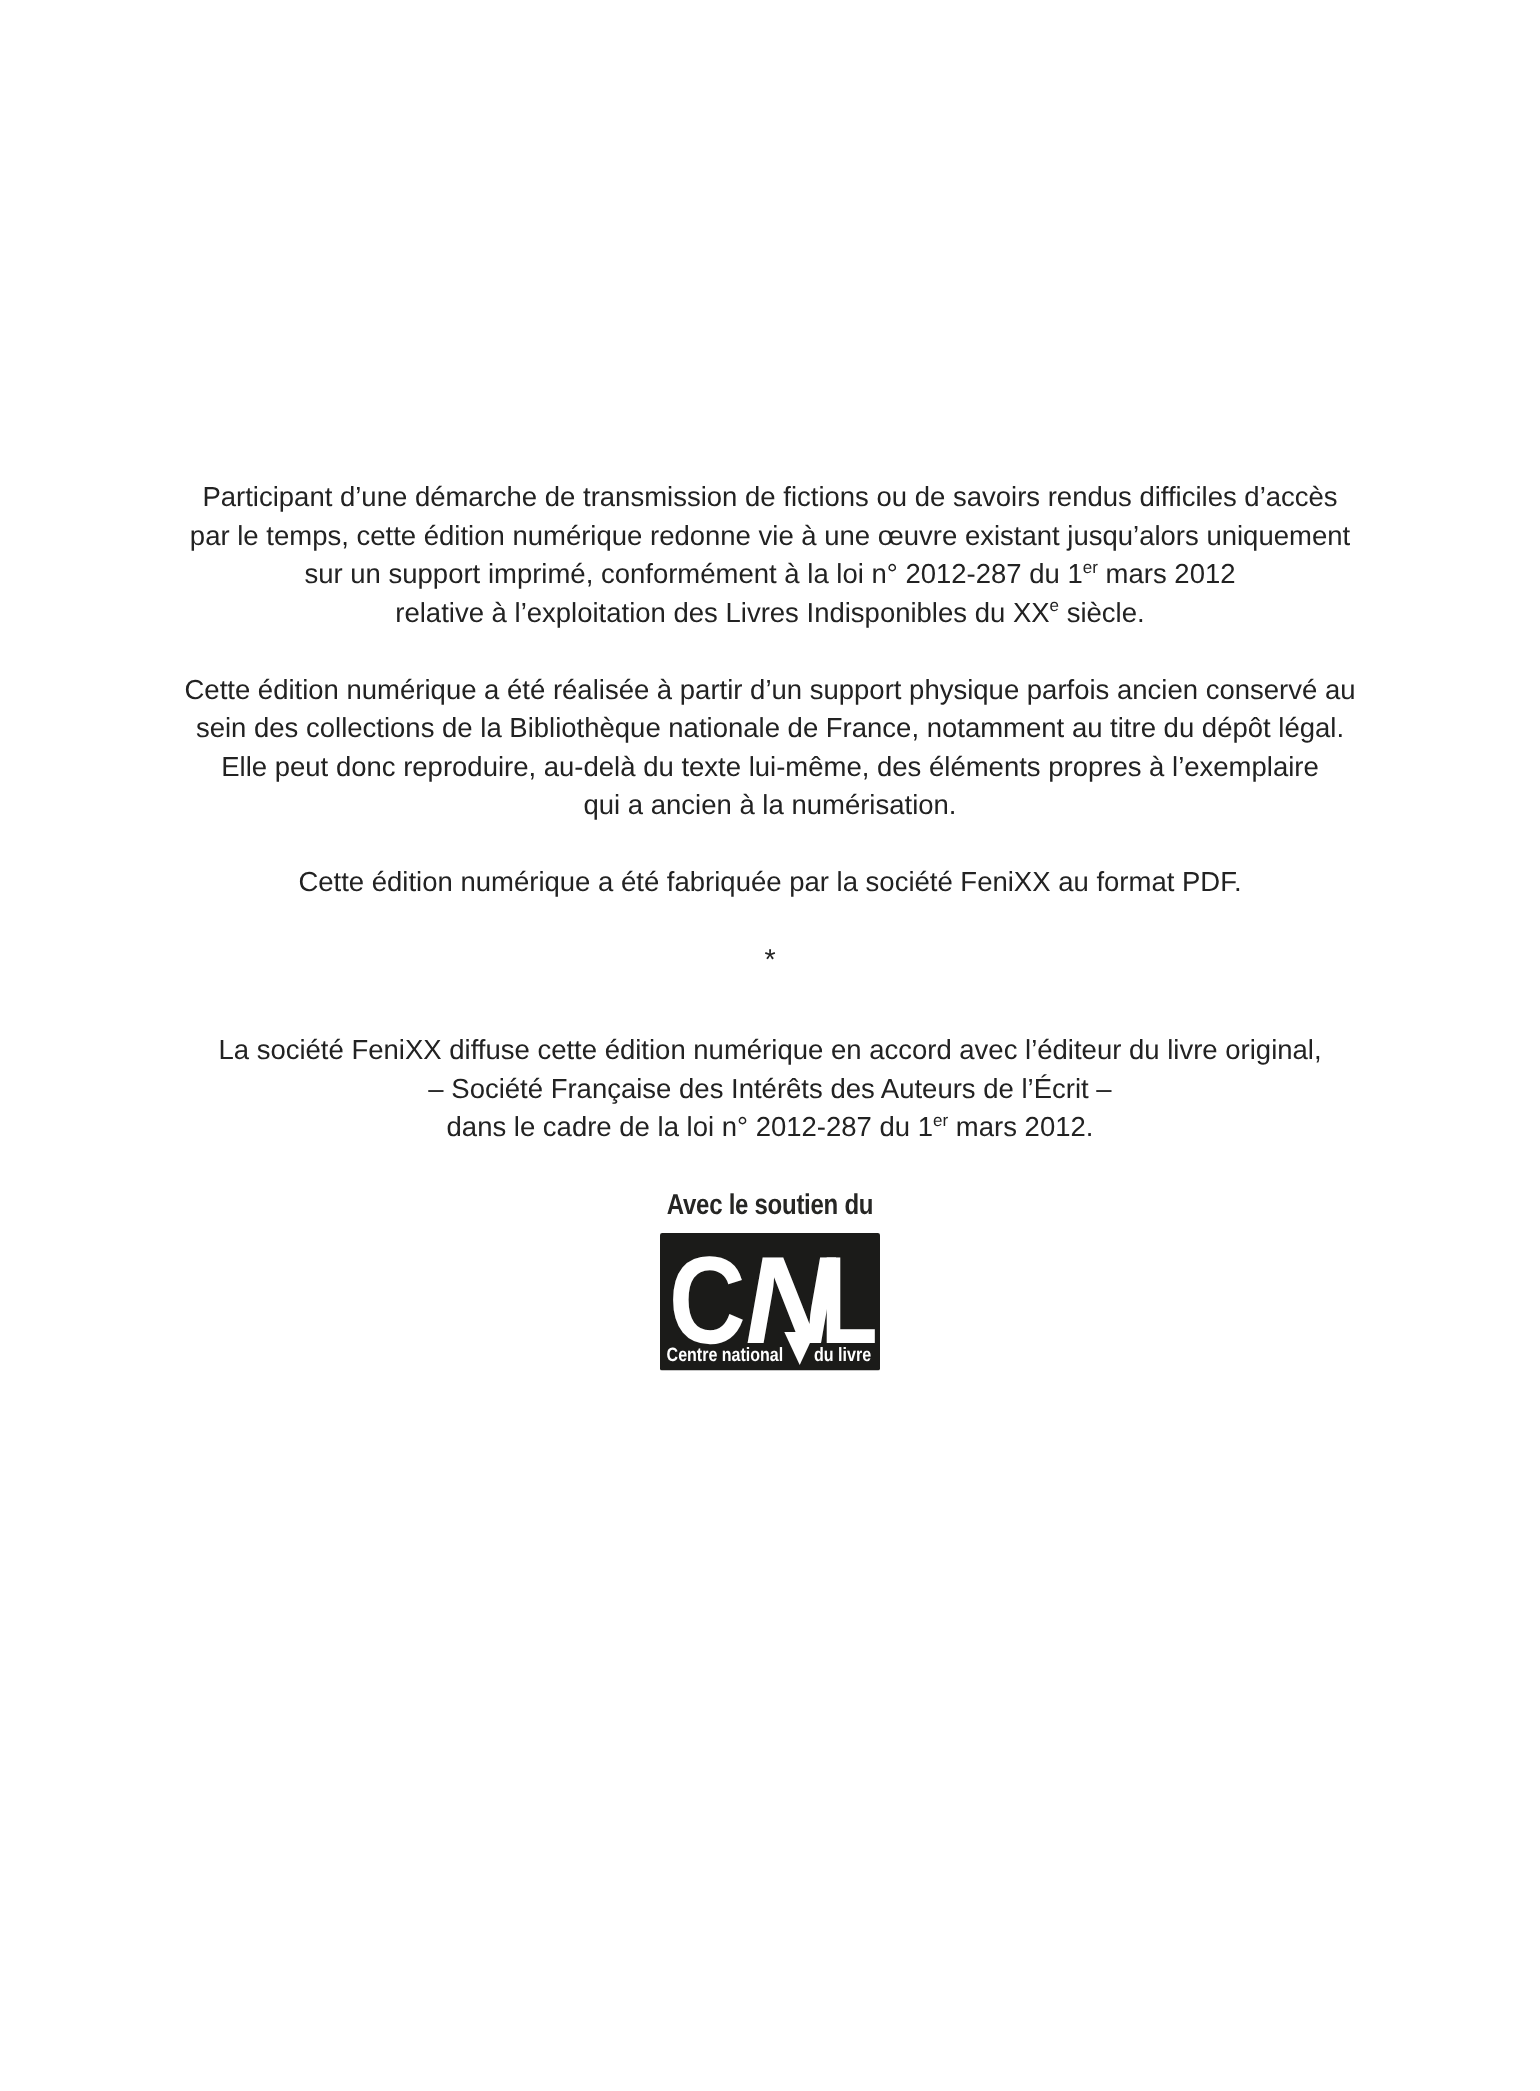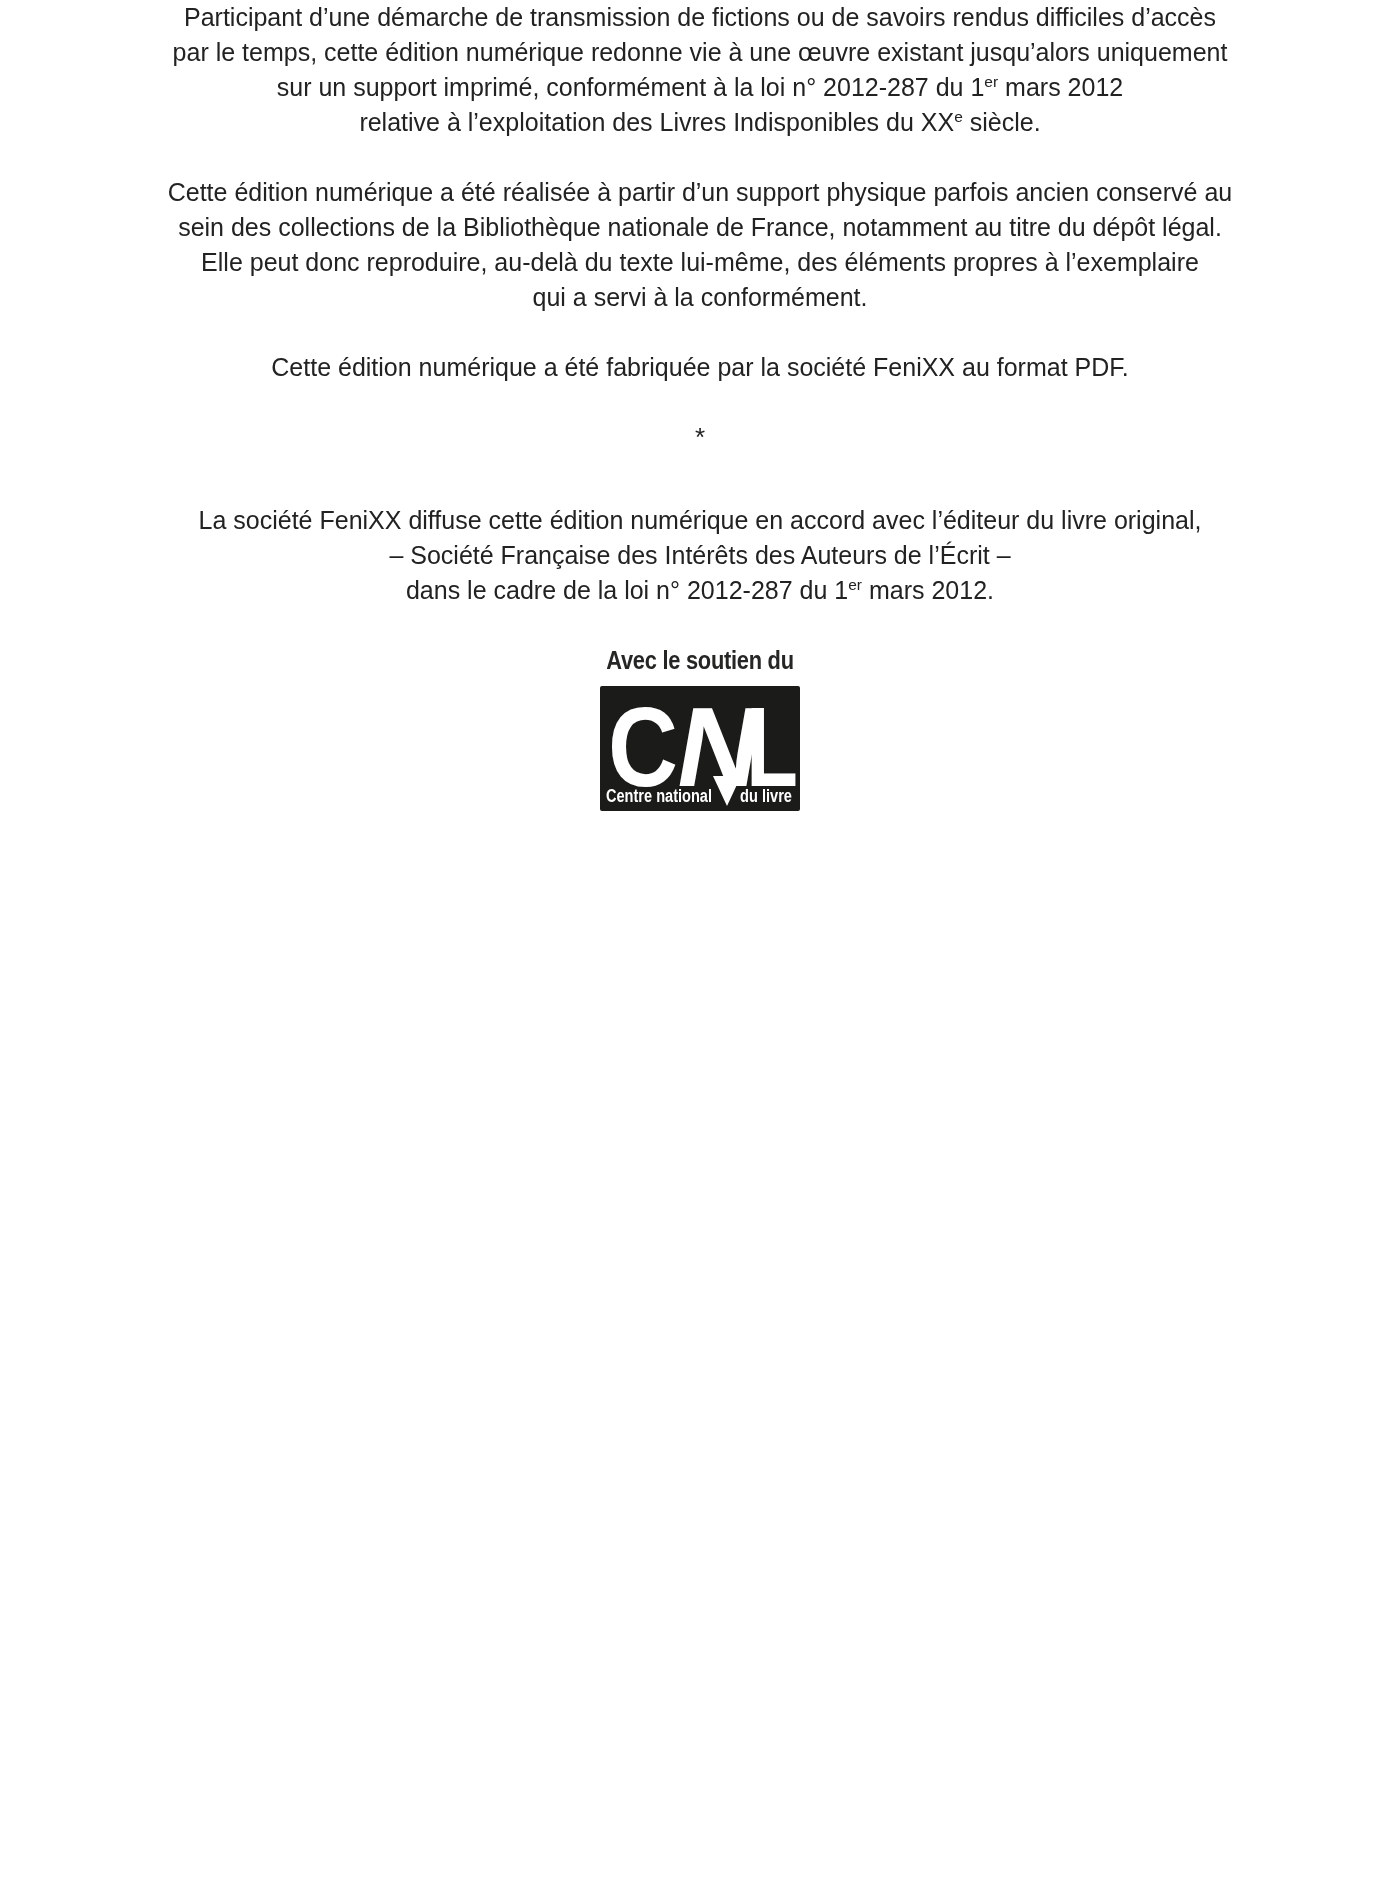--- a/index.html
+++ b/index.html
@@ -8,20 +8,21 @@
     position:relative;
     width:1400px;
     height:1901px;
     background:#ffffff;
     overflow:hidden;
     font-family:"Liberation Sans","DejaVu Sans",sans-serif;
     color:#222222;
   }
   .content{
     box-sizing:border-box;
+    padding-top:435px;
     text-align:center;
     font-size:25px;
     line-height:35px;
   }
   p.para{margin:0 0 35px 0;}
   .line{display:block;white-space:nowrap;}
   sup{
     font-size:62%;
     vertical-align:super;
     line-height:0;
@@ -65,21 +66,21 @@
       <span class="line">Participant d’une démarche de transmission de fictions ou de savoirs rendus difficiles d’accès</span>
       <span class="line">par le temps, cette édition numérique redonne vie à une œuvre existant jusqu’alors uniquement</span>
       <span class="line"><span>sur un support imprimé, conformément à la loi n° 2012-287 du 1</span><sup>er</sup><span> mars 2012</span></span>
       <span class="line"><span>relative à l’exploitation des Livres Indisponibles du XX</span><sup>e</sup><span> siècle.</span></span>
     </p>
 
     <p class="para">
       <span class="line">Cette édition numérique a été réalisée à partir d’un support physique parfois ancien conservé au</span>
       <span class="line">sein des collections de la Bibliothèque nationale de France, notamment au titre du dépôt légal.</span>
       <span class="line">Elle peut donc reproduire, au-delà du texte lui-même, des éléments propres à l’exemplaire</span>
-      <span class="line">qui a servi à la conformément.</span>
+      <span class="line">qui a ancien à la numérisation.</span>
     </p>
 
     <p class="para">
       <span class="line">Cette édition numérique a été fabriquée par la société FeniXX au format PDF.</span>
     </p>
 
 
     <div class="star">*</div>
 
     <p class="para">

